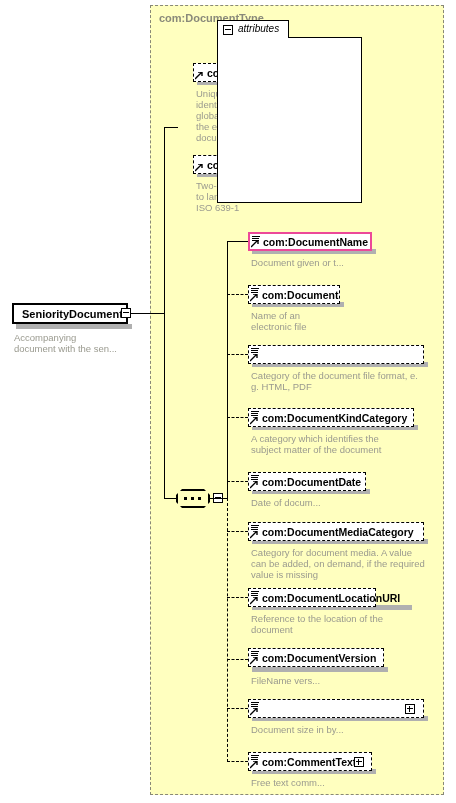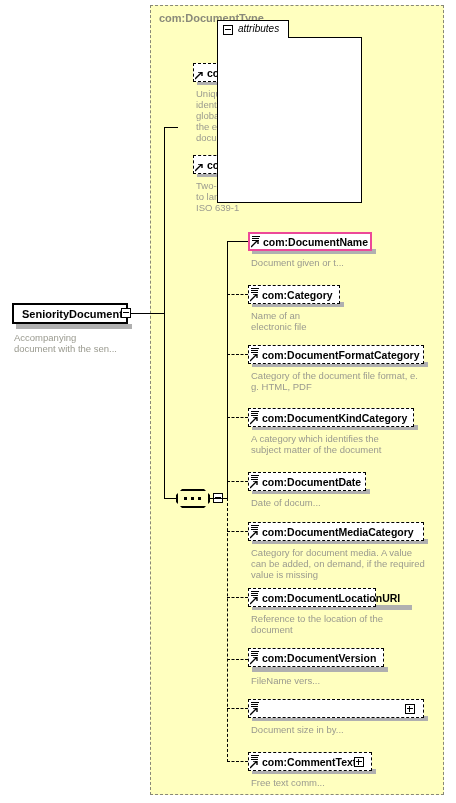--- a/index.html
+++ b/index.html
@@ -362,39 +362,38 @@
     <span class="ico-elem">
         <i></i>
         <i></i>
         <i></i>
       </span>
     <span class="ico-arrow">
       <svg width="8" height="8" viewBox="0 0 8 8">
           <path d="M0 7 L7 0 M7 0 L3 0 M7 0 L7 4" stroke="#000" stroke-width="1.4" fill="none"></path>
         </svg>
     </span>
-    <span class="node-label">com:Category</span>
+    <span class="node-label">com:Document</span>
   </div>
   <div class="desc" style="left:251px; top:310px; width:180px;">Name of an
 electronic file</div>
 
   <div class="line-h dash" style="left:227px; top:354px; width:21px;"></div>
   <div class="node-shadow" style="left:252px; top:362px; width:176px; height:5px;"></div>
   <div class="node opt white-bg" style="left:248px; top:345px; width:176px;">
     <span class="ico-elem">
         <i></i>
         <i></i>
         <i></i>
       </span>
     <span class="ico-arrow">
       <svg width="8" height="8" viewBox="0 0 8 8">
           <path d="M0 7 L7 0 M7 0 L3 0 M7 0 L7 4" stroke="#000" stroke-width="1.4" fill="none"></path>
         </svg>
     </span>
-    <span class="node-label">com:DocumentFormatCategory</span>
   </div>
   <div class="desc" style="left:251px; top:370px; width:190px;">Category of the document file format, e.
 g. HTML, PDF</div>
 
   <div class="line-h dash" style="left:227px; top:417px; width:21px;"></div>
   <div class="node-shadow" style="left:252px; top:425px; width:166px; height:5px;"></div>
   <div class="node opt white-bg" style="left:248px; top:408px; width:166px;">
     <span class="ico-elem">
         <i></i>
         <i></i>

